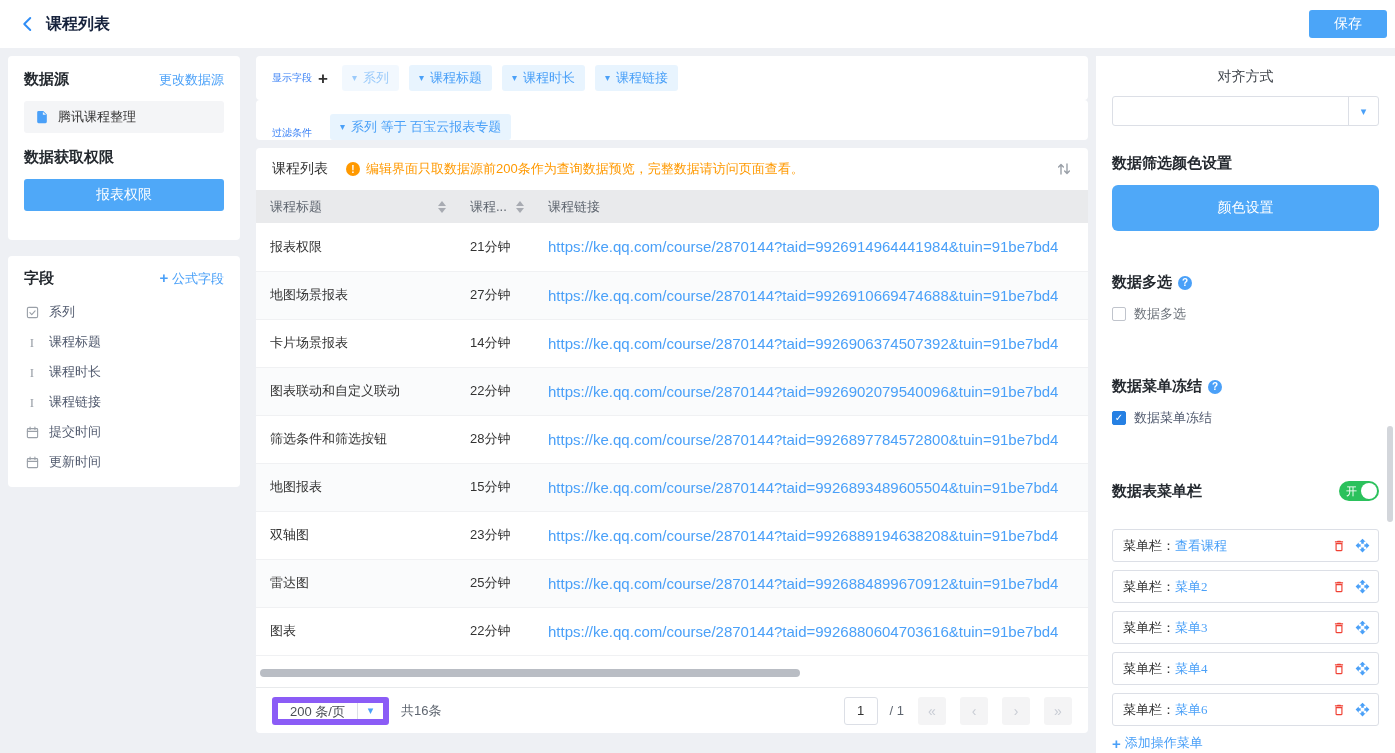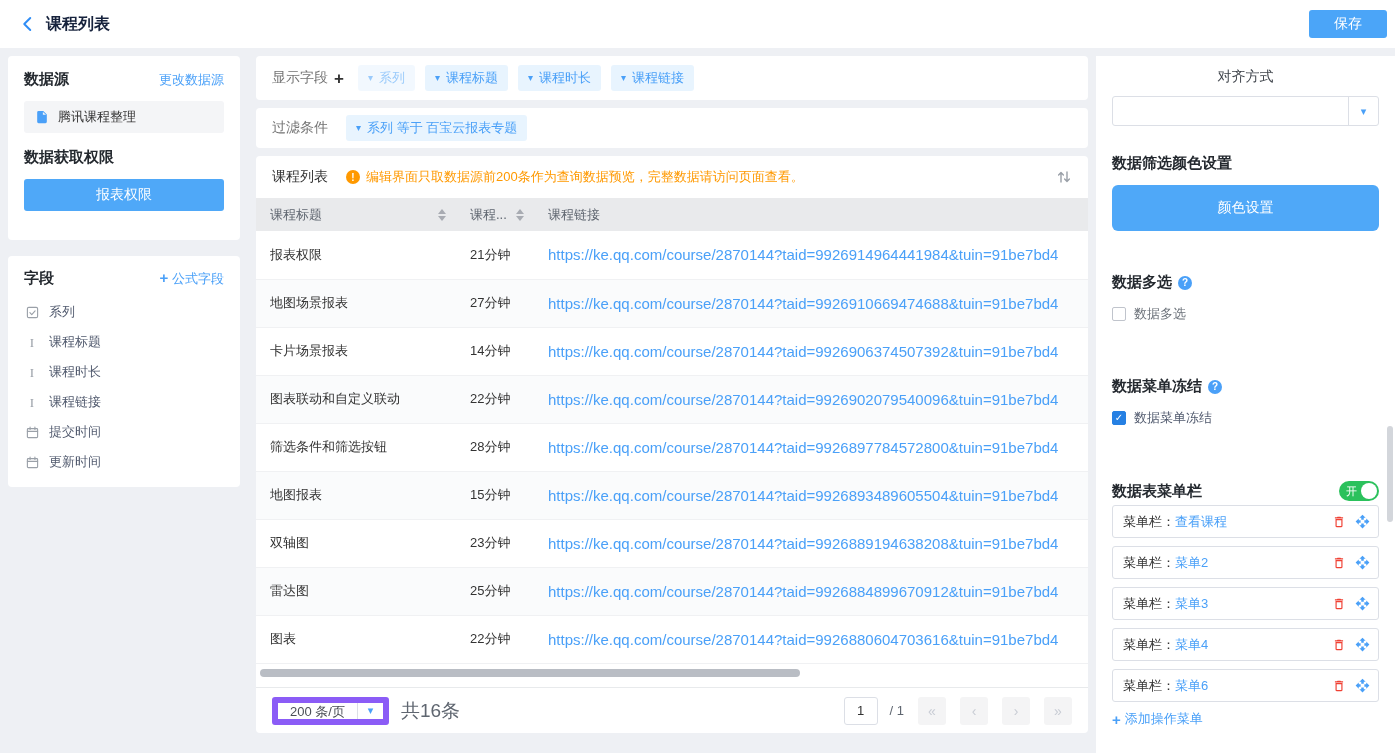--- a/index.html
+++ b/index.html
@@ -32,22 +32,22 @@
 
   .fields-card { margin-top:16px; padding:13px 16px 10px 16px; }
   .field-list { margin-top:9px; list-style:none; }
   .field-item { height:30px; display:flex; align-items:center; gap:9px; font-size:13px; color:#515a6e; cursor:pointer; }
   .f-ico { width:16px; display:flex; justify-content:center; align-items:center; color:#9aa0a8; }
   .ico-text { font-family:"Liberation Serif","DejaVu Serif",serif; font-size:13px; color:#9aa0a8; line-height:1; }
   .plus-ico { font-size:15px; font-weight:700; font-style:normal; }
 
   
   .strip { height:44px; display:flex; align-items:center; padding:0 16px; }
-  .strip + .strip { margin-top:8px; height:40px; }
-  .strip-label { font-size:14px; color:#737373; }
+  .strip + .strip { height:40px;align-items:flex-end; }
+  .strip-label { font-size:10px; color:#3b82f6; }
   .add-field { font-size:17px; font-weight:700; color:#333; margin:0 14px 0 6px; cursor:pointer; line-height:1; }
   .chip { display:inline-flex; align-items:center; gap:6px; height:26px; background:#e8f4fe; color:#4aa0f8; border-radius:3px; padding:0 10px; font-size:13px; margin-right:10px; cursor:pointer; white-space:nowrap; }
   .chip-caret { font-size:10px; line-height:1; }
   .chip-muted { opacity:.55; }
   .filter-label { margin-right:18px; }
 
   
   .table-card { margin-top:8px; flex:1; display:flex; flex-direction:column; position:relative; overflow:hidden; }
   .table-head { height:42px; display:flex; align-items:center; padding:0 16px; }
   .tbl-title { font-size:14px; color:#333; }
@@ -68,21 +68,21 @@
   tbody tr:nth-child(even) { background:#fafbfc; }
   td.link-cell { font-size:15px; }
   td.link-cell span { color:#4aa0f8; cursor:pointer; }
 
   .h-scrollbar { position:absolute; left:4px; bottom:56px; width:540px; height:8px; background:#b9bdc4; border-radius:4px; cursor:grab; }
 
   .table-footer { margin-top:auto; height:46px; border-top:1px solid #e8eaec; display:flex; align-items:center; padding:0 16px; gap:12px; }
   .page-size { display:flex; align-items:flex-start; height:28px; border:6px solid #8b5cf6; border-radius:3px; cursor:pointer; }
   .page-size .ps-text { padding:0 12px; font-size:13px; color:#4a4f57; }
   .page-size .ps-caret { width:26px; align-self:stretch; display:flex; align-items:center; justify-content:center; border-left:1px solid #dcdfe6; color:#4aa0f8; font-size:11px; }
-  .total-txt { color:#5f6670; font-size:19px; }
+  .total-txt { color:#5f6670; font-size:13px; }
   .spacer { flex:1; }
   .page-input { width:34px; height:28px; border:1px solid #dcdfe6; border-radius:3px; text-align:center; font-size:13px; color:#333; font-family:inherit; }
   .page-total { color:#5f6670; font-size:13px; }
   .nav-btn { width:28px; height:28px; background:#f4f4f5; border:none; border-radius:3px; color:#c8ccd4; font-size:14px; cursor:not-allowed; margin-left:2px; }
 
   
   .r-label { font-size:14px; color:#40454c;text-align:center; }
   .align-select { margin-top:10px; height:30px; border:1px solid #dcdfe6; border-radius:3px; background:#fff; display:flex; align-items:center; cursor:pointer; }
   .align-value { flex:1; padding:0 10px; font-size:13px; color:#333; }
   .select-caret { width:30px; align-self:stretch; display:flex; align-items:center; justify-content:center; border-left:1px solid #dcdfe6; color:#4aa0f8; font-size:11px; }
@@ -93,21 +93,21 @@
   .gap-xl { margin-top:54px; }
   .cb-row { margin-top:13px; display:flex; align-items:center; gap:8px; font-size:13px; color:#6a7078; cursor:pointer; }
   .cb { width:14px; height:14px; border:1px solid #c0c4cc; border-radius:2px; background:#fff; display:inline-flex; align-items:center; justify-content:center; flex:none; }
   .cb-checked { background:#2680e3; border-color:#2680e3; color:#fff; font-size:10px; line-height:1; }
   .cb-row.checked-row { color:#515a6e; }
 
   .toggle { margin-left:auto; width:40px; height:20px; background:#2bc15c; border-radius:10px; display:flex; align-items:center; cursor:pointer; position:relative; }
   .toggle-label { color:#fff; font-size:11px; margin-left:7px; }
   .toggle-knob { position:absolute; right:2px; width:16px; height:16px; background:#fff; border-radius:50%; }
 
-  .menu-list { margin-top:4px; }
+  .menu-list { margin-top:28px;font-family:Liberation Serif, serif; }
   .menu-row { height:33px; border:1px solid #dcdfe6; border-radius:3px; display:flex; align-items:center; padding:0 8px 0 10px; margin-bottom:8px; background:#fff; }
   .menu-text { font-size:13px; color:#333; white-space:nowrap; }
   .menu-name { color:#4aa0f8; cursor:pointer; text-decoration:none; }
   .menu-icons { margin-left:auto; display:flex; align-items:center; gap:9px; }
   .icon-btn { display:flex; align-items:center; cursor:pointer; }
   .add-menu { display:flex; align-items:center; gap:4px; color:#4aa0f8; font-size:13px; margin-top:2px; cursor:pointer; }
   .add-menu .plus { font-size:15px; font-weight:700; }
 
   .v-scrollbar { position:absolute; right:2px; top:370px; width:6px; height:96px; background:#d3d6db; border-radius:3px; cursor:grab; }
 </style>

